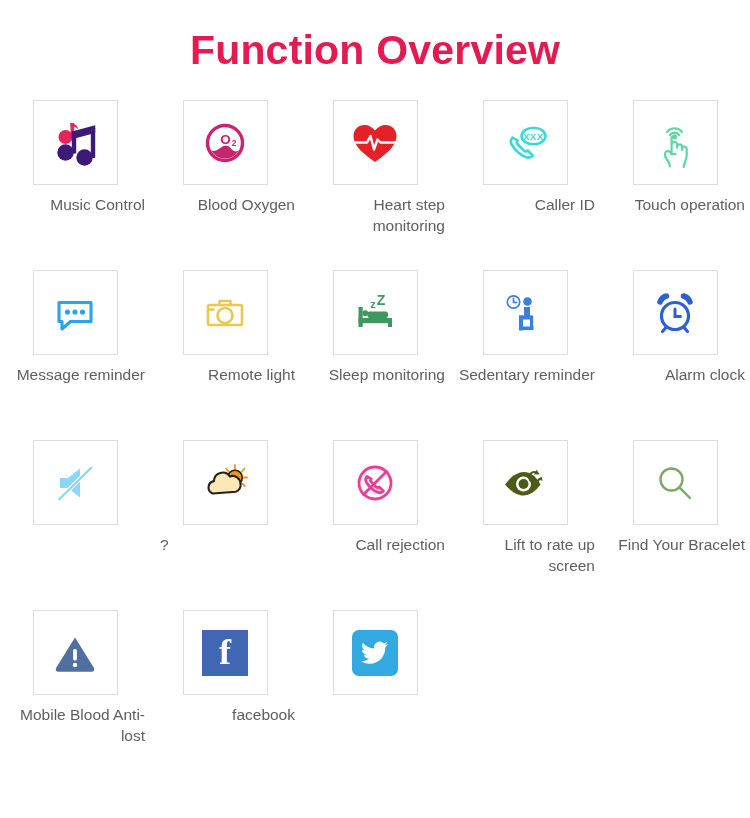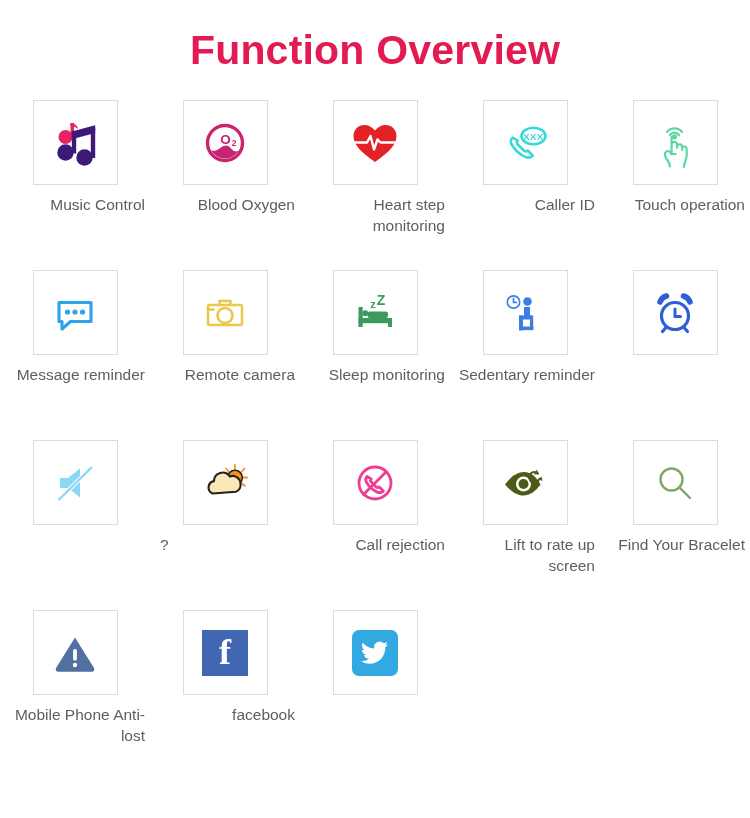--- a/index.html
+++ b/index.html
@@ -213,21 +213,21 @@
           <svg width="56" height="56" viewBox="0 0 56 56">
             <g fill="none" stroke="#e9c84b" stroke-width="2.6" stroke-linejoin="round">
               <rect x="11" y="20" width="34" height="20" rx="1.5"></rect>
               <path d="M22.5 20 v-4 h11 v4"></path>
               <circle cx="28" cy="30.5" r="7.5"></circle>
               <line x1="11" y1="24.5" x2="16.5" y2="24.5" stroke-linecap="round"></line>
             </g>
           </svg>
         </span>
       </div>
-      <div class="cell-label">Remote camera</div>
+      <div class="cell-label">Remote light</div>
     </div>
 
     <div class="cell">
       <div class="tile">
         <span>
           <svg width="56" height="56" viewBox="0 0 56 56">
             <g fill="#3d9a5f">
               <rect x="11.5" y="22" width="4.2" height="20"></rect>
               <rect x="11.5" y="33" width="33.5" height="5.2"></rect>
               <rect x="41" y="33" width="4" height="9"></rect>
@@ -272,20 +272,21 @@
               <circle cx="28" cy="31" r="13.5"></circle>
               <path d="M13 17 a9.5 9.5 0 0 1 6.5 -6" stroke-width="5.5"></path>
               <path d="M43 17 a9.5 9.5 0 0 0 -6.5 -6" stroke-width="5.5"></path>
               <path d="M19 42.5 l-3.5 4"></path>
               <path d="M37 42.5 l3.5 4"></path>
               <path d="M28 24 v7.5 h5.5" stroke-width="3"></path>
             </g>
           </svg>
         </span>
       </div>
+      <div class="cell-label">Alarm clock</div>
     </div>
 
     <div class="cell">
       <div class="tile">
         <span>
           <svg width="56" height="56" viewBox="0 0 56 56">
             <path d="M13 23 h8 L33 13.5 v29 L21 33 h-8 z" fill="#8bd7f5"></path>
             <line x1="11.5" y1="45" x2="45" y2="12" stroke="#ffffff" stroke-width="4.4"></line>
             <line x1="11.5" y1="45" x2="45" y2="12" stroke="#8bd7f5" stroke-width="2.3"></line>
           </svg>
@@ -362,21 +363,21 @@
     <div class="cell">
       <div class="tile">
         <span>
           <svg width="56" height="56" viewBox="0 0 56 56">
             <path d="M28 12.5 L47 43 a2.6 2.6 0 0 1 -2.2 3.8 H11.2 A2.6 2.6 0 0 1 9 43 z" fill="#51709f"></path>
             <rect x="26.1" y="24" width="3.8" height="11.5" rx="1.6" fill="#ffffff"></rect>
             <circle cx="28" cy="40" r="2.2" fill="#ffffff"></circle>
           </svg>
         </span>
       </div>
-      <div class="cell-label">Mobile Phone Anti-lost</div>
+      <div class="cell-label">Mobile Blood Anti-lost</div>
     </div>
 
     <div class="cell">
       <div class="tile">
         <span class="fb-square">f</span>
       </div>
       <div class="cell-label">facebook</div>
     </div>
 
     <div class="cell">

